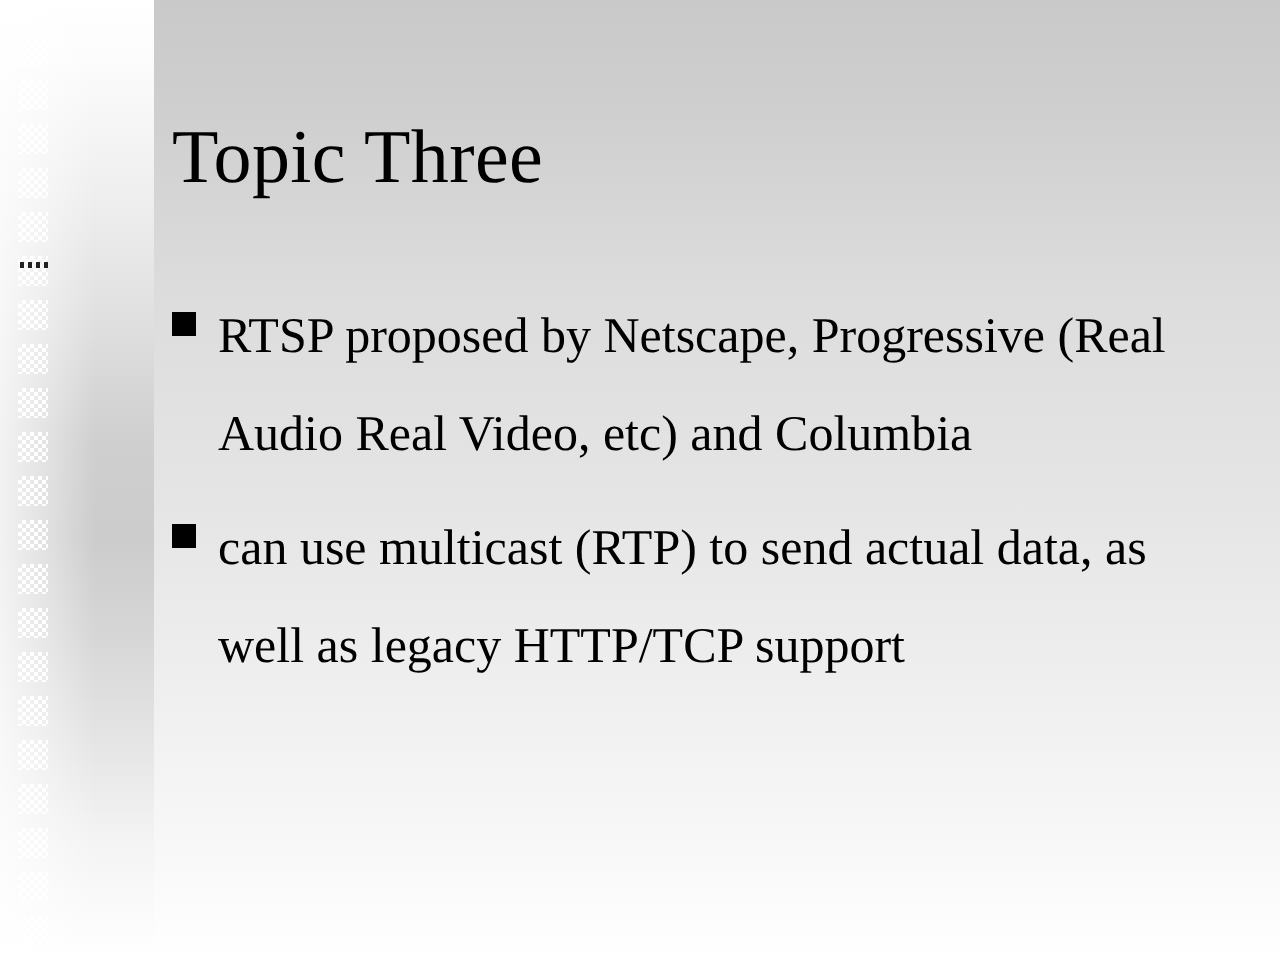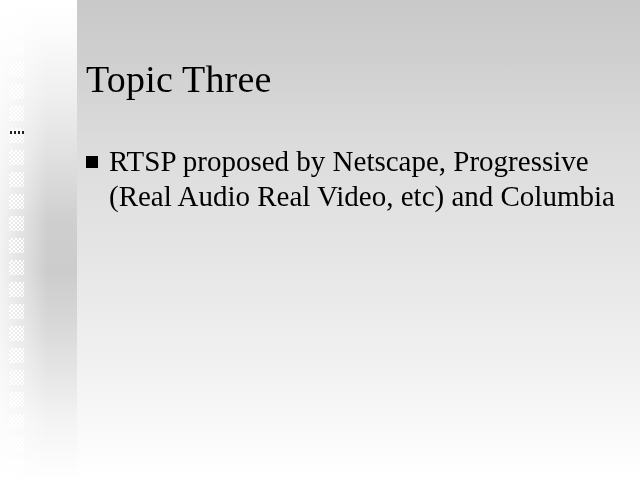--- a/index.html
+++ b/index.html
@@ -119,22 +119,22 @@
   .bullet-marker {
     flex: 0 0 auto;
     width: 12px;
     height: 12px;
     background: #000000;
     margin-top: 12px;
     margin-right: 11px;
   }
   .bullet-text {
     flex: 1 1 auto;
-    font-size: 29px;
-    line-height: 35px;
+    font-size: 25px;
+    line-height: 49px;
     color: #000000;
     text-indent: 0;
   }
 </style>
 </head>
 <body>
 
 <div id="slide">
 
   <div id="left-band"></div>
@@ -169,15 +169,19 @@
   <div id="title">Topic Three</div>
 
   <div id="bullet-list">
 
     <div class="bullet-item">
       <span class="bullet-marker"></span>
       <span class="bullet-text">RTSP proposed by Netscape, Progressive (Real Audio Real Video, etc) and Columbia</span>
     </div>
 
 
+    <div class="bullet-item">
+      <span class="bullet-marker"></span>
+      <span class="bullet-text">can use multicast (RTP) to send actual data, as well as legacy HTTP/TCP support</span>
+    </div>
 
   </div>
 </div>
 
 </body></html>

